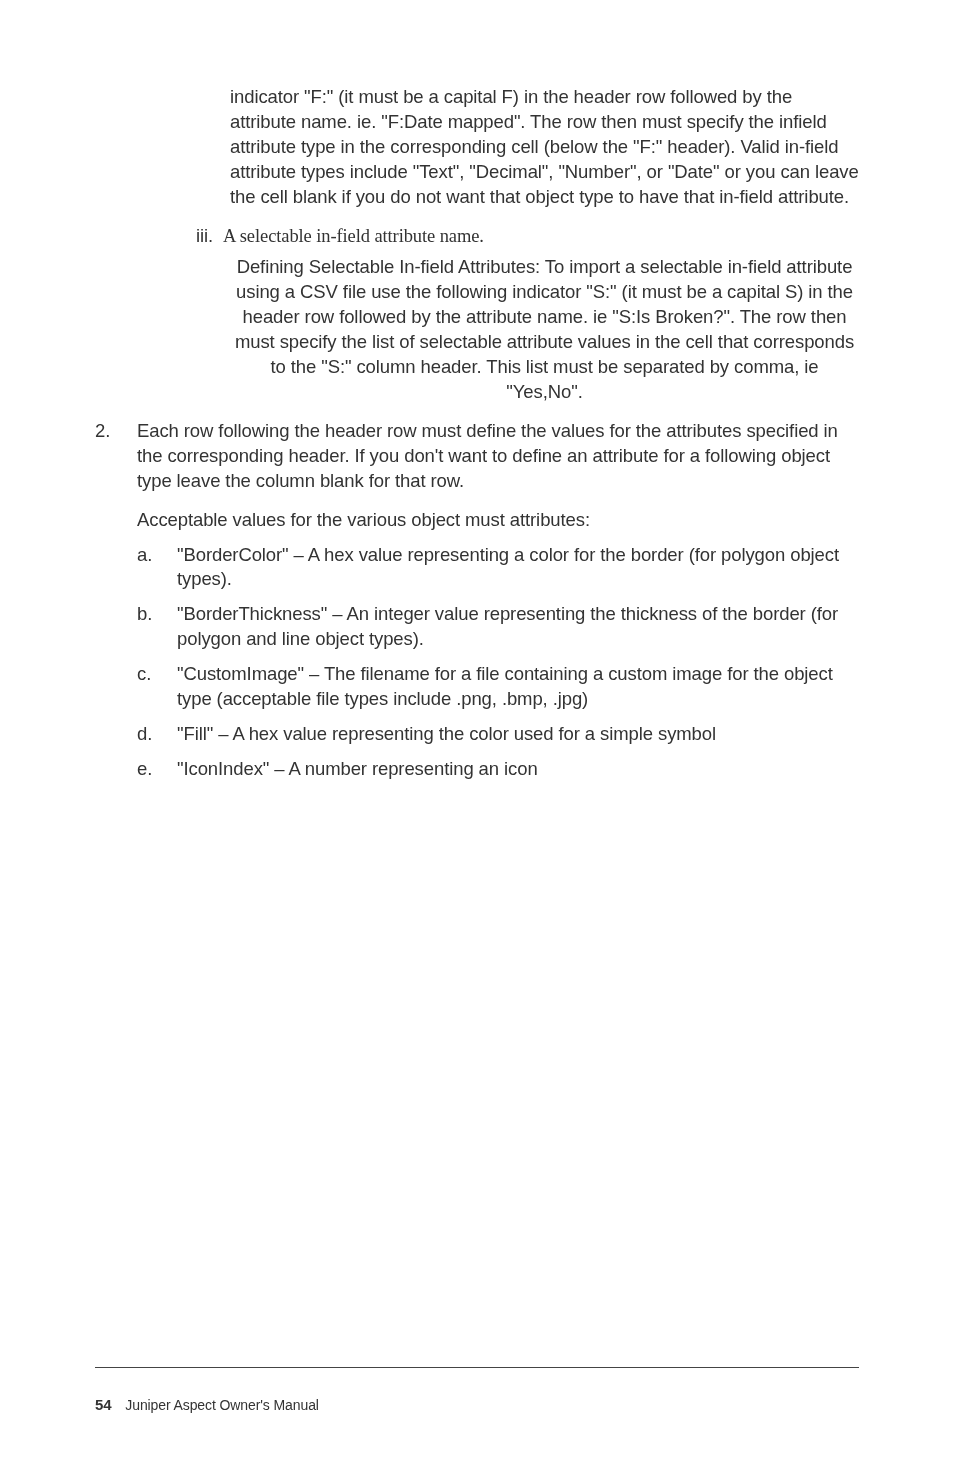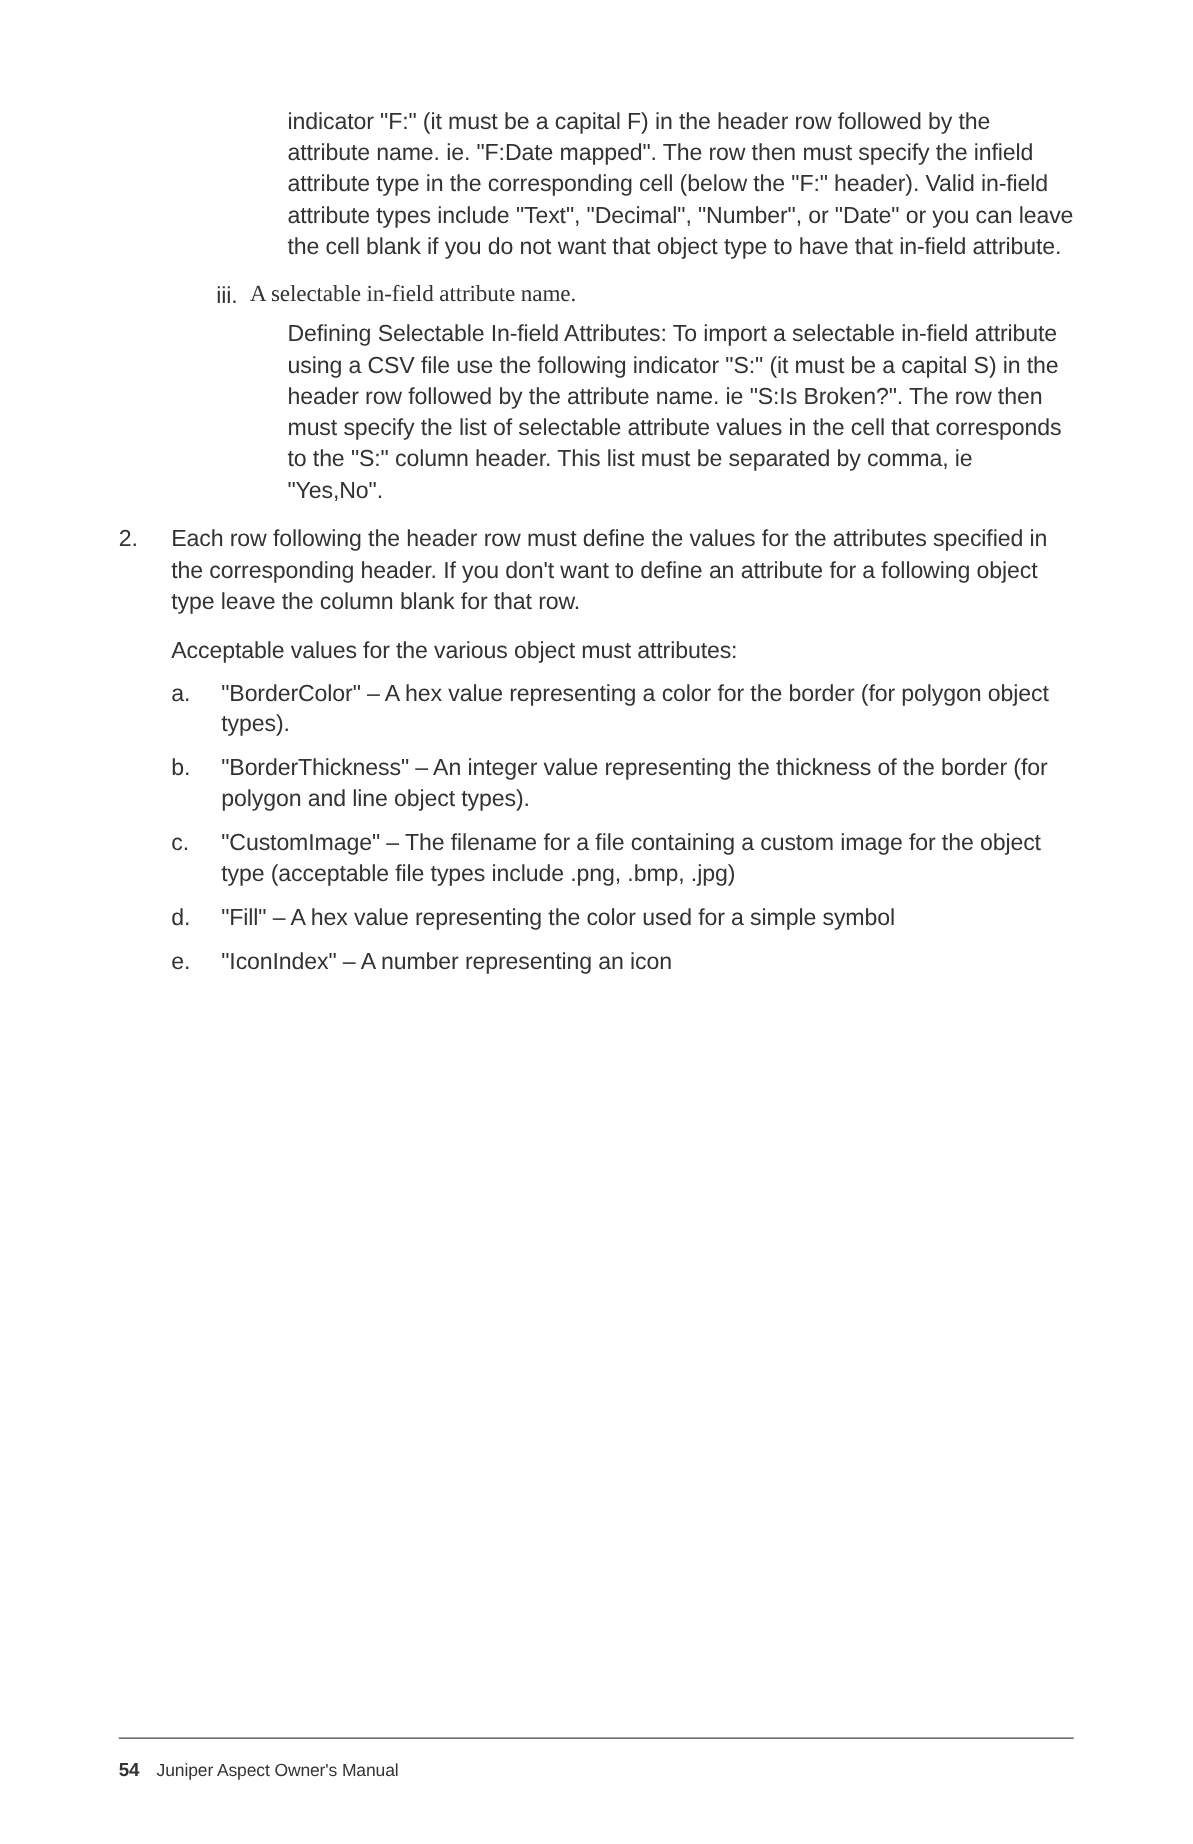--- a/index.html
+++ b/index.html
@@ -14,41 +14,41 @@
     padding: 85px 95px 50px 95px;
     position: relative;
     letter-spacing: -0.1px;
   }
   .content { width: 100%; }
 
   .sub-ii {
     margin-left: 135px;
     margin-bottom: 14px;
   }
-  .sub-iii-row { display: flex; margin-left: 75px; margin-bottom: 6px; }
+  .sub-iii-row { display: flex; margin-left: 98px; margin-bottom: 6px; }
   .sub-iii-marker { width: 30px; flex: 0 0 30px; text-align: right; padding-right: 10px; }
   .sub-iii-body { flex: 1; font-family: Liberation Serif, serif; }
-  .sub-iii-para2 { margin-left: 135px; margin-bottom: 14px; margin-top: 4px; }
+  .sub-iii-para2 { margin-left: 135px; margin-bottom: 14px; margin-top: 4px; text-align: center; }
 
   .item-2-row { display: flex; margin-left: 0; margin-bottom: 14px; margin-top: 8px; }
   .item-2-marker { width: 42px; flex: 0 0 42px; }
   .item-2-body { flex: 1; }
   .item-2-para2 { margin-left: 42px; margin-bottom: 10px; }
 
   .alpha-row { display: flex; margin-left: 42px; margin-bottom: 10px; }
   .alpha-marker { width: 40px; flex: 0 0 40px; }
   .alpha-body { flex: 1; }
 
   .footer {
     position: absolute;
-    bottom: 48px;
+    bottom: 60px;
     left: 95px;
     right: 95px;
     border-top: 1.5px solid #444;
-    padding-top: 16px;
+    padding-top: 27px;
     font-size: 14px;
   }
   .footer .pagenum { font-weight: bold; font-size: 15px; margin-right: 10px; }
 </style>
 </head>
 <body>
 
 <div class="content">
 
   <div class="sub-ii">

